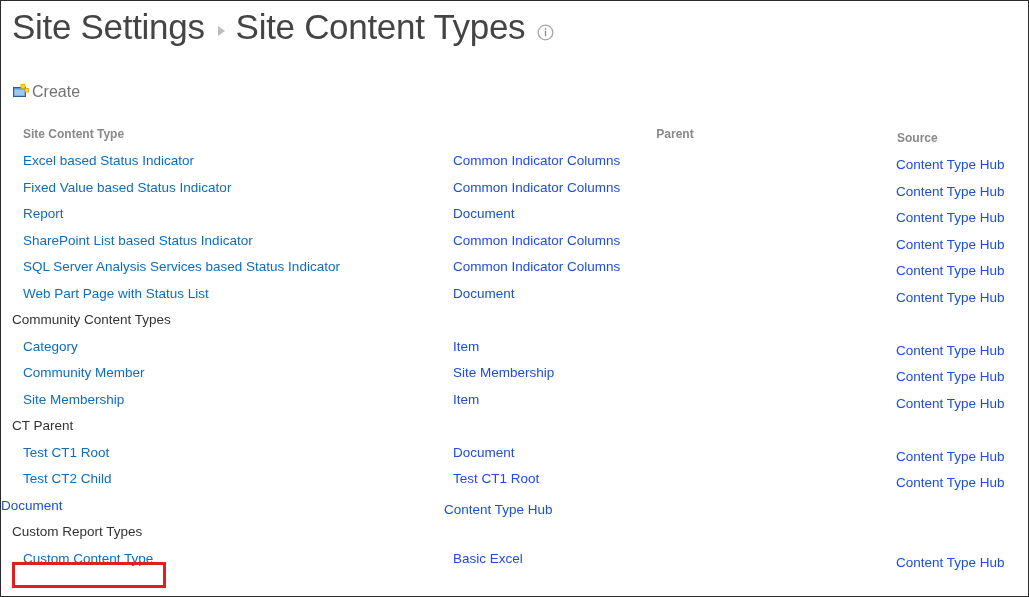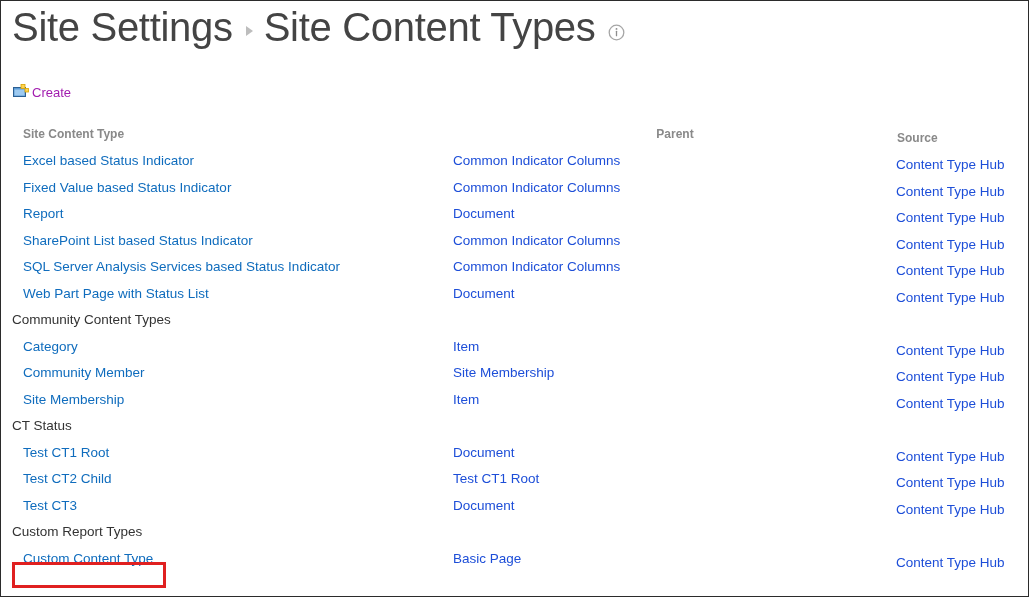--- a/index.html
+++ b/index.html
@@ -25,21 +25,21 @@
   .title-bar {
     position: absolute;
     left: 11px;
     top: 2px;
     display: flex;
     align-items: center;
     height: 48px;
   }
   .crumb {
     font-family: "Liberation Sans", sans-serif;
-    font-size: 40px;
+    font-size: 35px;
     font-weight: 300;
     color: #444444;
     letter-spacing: -0.3px;
     white-space: nowrap;
   }
   .crumb-sep {
     display: inline-block;
     width: 0;
     height: 0;
     margin: 8px 11px 0 13px;
@@ -63,22 +63,22 @@
     align-items: center;
     height: 20px;
   }
   .create-icon {
     width: 16px;
     height: 16px;
     margin-right: 3px;
     flex: 0 0 auto;
   }
   .create-label {
-    font-size: 13px;
-    color: #a21caf;
+    font-size: 16px;
+    color: #737373;
     line-height: 1;
   }
 
   
   .table {
     position: absolute;
     left: 0;
     top: 118px;
     width: 1027px;
   }
@@ -223,47 +223,46 @@
           <div class="col-name"><a class="item-link">Community Member</a></div>
           <div class="col-parent"><span class="cell-text">Site Membership</span></div>
           <div class="col-source"><span class="cell-text">Content Type Hub</span></div>
         </div>
         <div class="row">
           <div class="col-name"><a class="item-link">Site Membership</a></div>
           <div class="col-parent"><span class="cell-text">Item</span></div>
           <div class="col-source"><span class="cell-text">Content Type Hub</span></div>
         </div>
         <div class="row">
-          <div class="col-name"><span class="group-label">CT Status</span></div>
+          <div class="col-name"><span class="group-label">CT Parent</span></div>
           <div class="col-parent"></div>
           <div class="col-source"></div>
         </div>
         <div class="row">
           <div class="col-name"><a class="item-link">Test CT1 Root</a></div>
           <div class="col-parent"><span class="cell-text">Document</span></div>
           <div class="col-source"><span class="cell-text">Content Type Hub</span></div>
         </div>
         <div class="row">
           <div class="col-name"><a class="item-link">Test CT2 Child</a></div>
           <div class="col-parent"><span class="cell-text">Test CT1 Root</span></div>
           <div class="col-source"><span class="cell-text">Content Type Hub</span></div>
         </div>
         <div class="row">
-          <div class="col-name"><a class="item-link">Test CT3</a></div>
           <div class="col-parent"><span class="cell-text">Document</span></div>
           <div class="col-source"><span class="cell-text">Content Type Hub</span></div>
         </div>
         <div class="row">
           <div class="col-name"><span class="group-label">Custom Report Types</span></div>
           <div class="col-parent"></div>
           <div class="col-source"></div>
         </div>
         <div class="row">
           <div class="col-name"><a class="item-link">Custom Content Type</a></div>
-          <div class="col-parent"><span class="cell-text">Basic Page</span></div>
+          <div class="col-parent"><span class="cell-text">Basic Excel</span></div>
           <div class="col-source"><span class="cell-text">Content Type Hub</span></div>
         </div>
       </div>
 
   </div>
 
   <div class="highlight-box"></div>
 
 </div>
 

